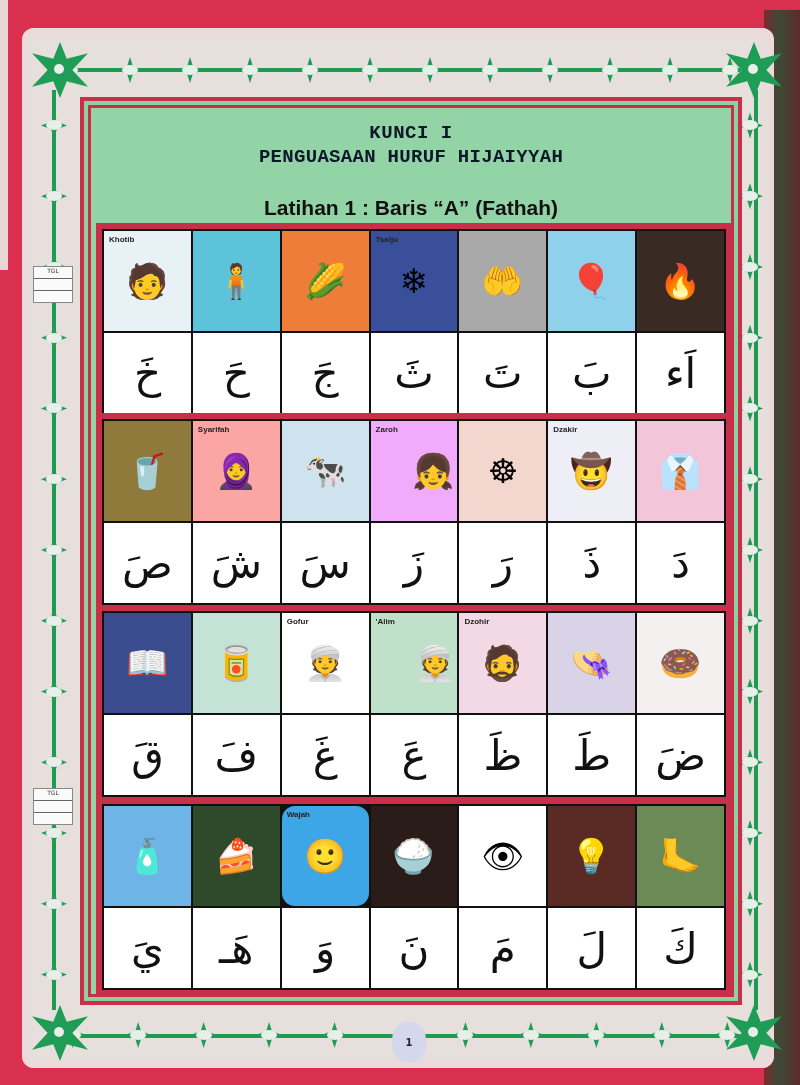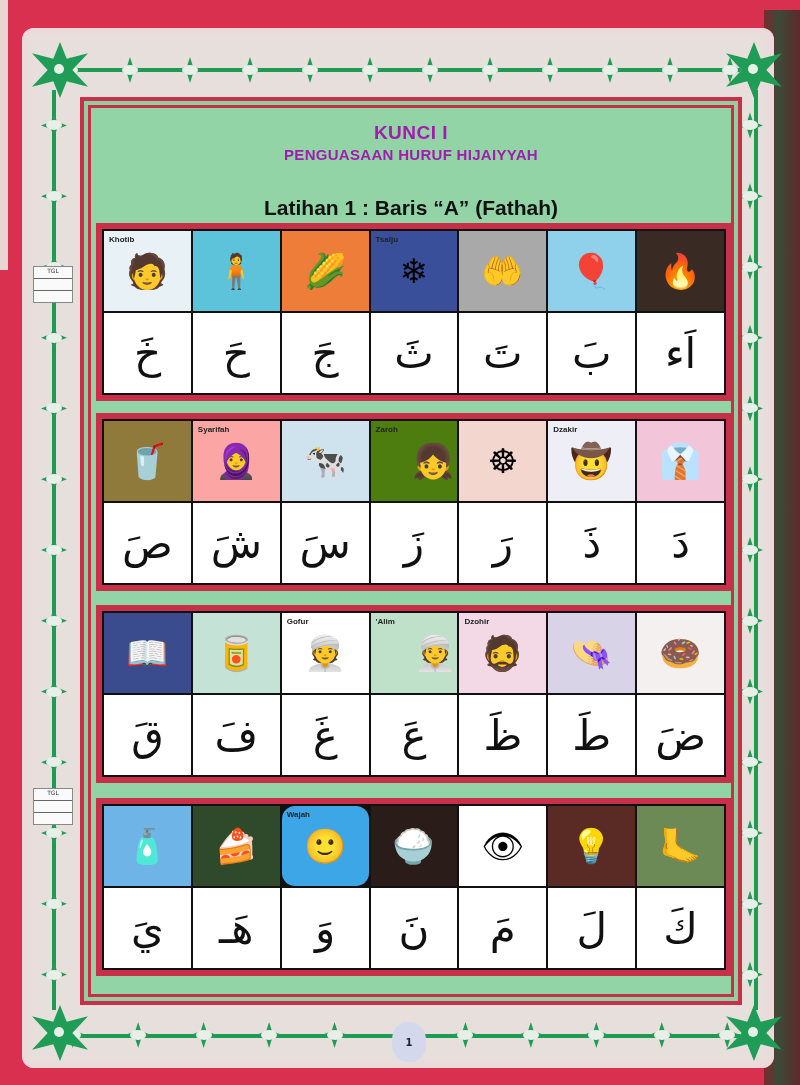--- a/index.html
+++ b/index.html
@@ -62,37 +62,37 @@
     width:100%; height:100%; background:#8fd0a3; box-sizing:border-box; padding:4px;
   }
   .frame-inner {
     width:100%; height:100%; background:#c8304a; box-sizing:border-box; padding:3px;
   }
   .content {
     width:100%; height:100%; background:#92d4a6; position:relative; box-sizing:border-box;
   }
   .title-1, .title-2 {
     position:absolute; left:0; right:0; text-align:center;
-    font-family:Liberation Sans, sans-serif; font-weight:bold; color:#a21caf;
+    font-family:Liberation Mono, monospace; font-weight:bold; color:#0f172a;
   }
   .title-1 { top:14px; font-size:19px; letter-spacing:0.5px; }
-  .title-2 { top:38px; font-size:15px; letter-spacing:0.3px; }
+  .title-2 { top:38px; font-size:19px; letter-spacing:0.3px; }
   .subtitle {
     position:absolute; left:0; right:0; top:88px; text-align:center;
     font-family:"Liberation Sans", sans-serif; font-weight:bold; font-size:21px; color:#111;
   }
 
   .panel {
     position:absolute; left:5px; width:636px;
     background:#c8304a; padding:6px; box-sizing:border-box;
   }
   .grid { display:grid; grid-template-columns:repeat(7, 1fr); background:#111; gap:2px; border:2px solid #111; direction:rtl; }
   .cell { display:flex; flex-direction:column; background:#111; }
   .pic {
-    height:80px; position:relative; overflow:hidden;
+    height:100px; position:relative; overflow:hidden;
     display:flex; align-items:center; justify-content:center;
   }
   .pic .caption {
     position:absolute; left:5px; top:4px; font-size:8px; font-weight:bold; color:#222;
     font-family:"Liberation Sans", sans-serif; direction:ltr;
   }
   .pic .glyph { font-size:34px; line-height:1; }
   .letter {
     height:80px; margin-top:2px; background:#fff;
     display:flex; align-items:center; justify-content:center;
@@ -285,21 +285,21 @@
     <div class="letter">ذَ</div>
   </div>
               <div class="cell">
     <div class="pic" style="background: rgb(243, 214, 206);">
       <span class="caption"></span>
       <span class="glyph">☸</span>
     </div>
     <div class="letter">رَ</div>
   </div>
               <div class="cell">
-    <div class="pic" style="background: #4d7c0f; padding-left: 40px;">
+    <div class="pic" style="background: #f0abfc; padding-left: 40px;">
       <span class="caption">Zaroh</span>
       <span class="glyph">👧</span>
     </div>
     <div class="letter">زَ</div>
   </div>
               <div class="cell">
     <div class="pic" style="background: rgb(207, 227, 239);">
       <span class="caption"></span>
       <span class="glyph">🐄</span>
     </div>

